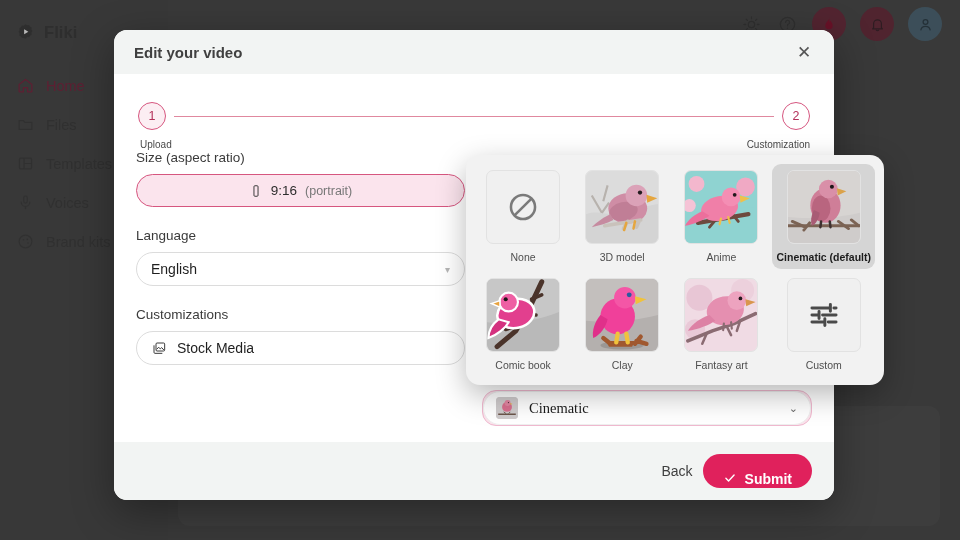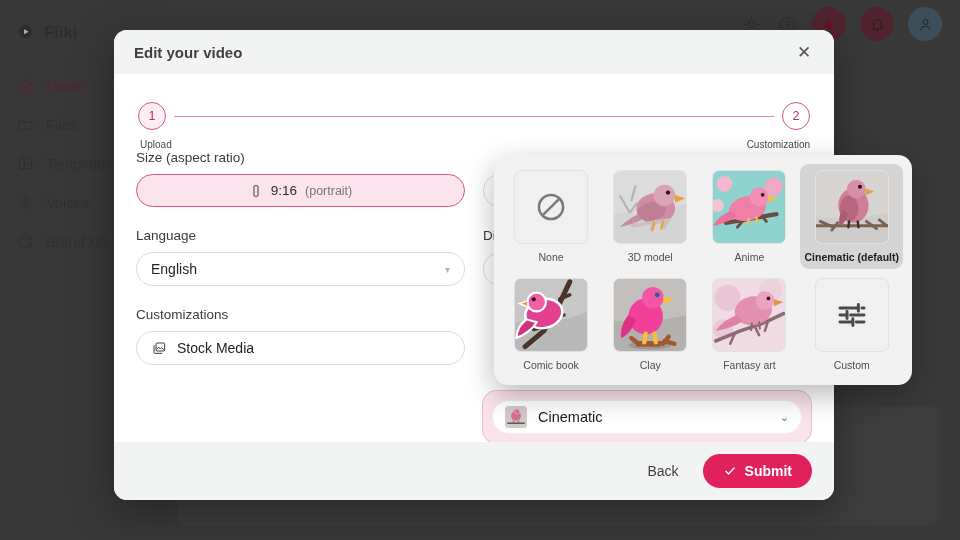--- a/index.html
+++ b/index.html
@@ -155,56 +155,56 @@
     display: flex; align-items: center; padding: 0 14px; gap: 10px;
     font-size: 14px; color: #1f1f1f; background: #fff; cursor: pointer;
   }
   .select .caret { margin-left: auto; color: #b5b5b5; font-size: 10px; }
   .gap { margin-top: 21px; justify-content: center; }
 
   
   .style-wrap {
     position: absolute; left: 368px; top: 316px; width: 330px;
     background: #fbe3ec; border: 1.5px solid #f0b9cf;
-    border-radius: 14px; padding: 9px;
+    border-radius: 14px; padding: 0; font-family: Liberation Serif, serif;
   }
   .style-field {
     height: 34px; border-radius: 17px; background: #fff;
     border: 1px solid #efefef;
     display: flex; align-items: center; padding: 0 12px; gap: 11px;
     font-size: 14.5px; color: #1b1b1b; cursor: pointer;
   }
   .style-thumb {
     width: 22px; height: 22px; border-radius: 4px; flex: 0 0 22px;
     background: linear-gradient(160deg,#d9d9d9 0%,#c9c2c4 100%);
     position: relative; overflow: hidden;
   }
   .style-field .caret { margin-left: auto; color: #6a6a6a; font-size: 11px; }
 
   
   .modal-foot {
     position: absolute; left: 0; right: 0; bottom: 0; height: 58px;
     background: #f2f4f3; border-radius: 0 0 13px 13px;
     display: flex; align-items: center; justify-content: flex-end;
-    gap: 18px; padding-right: 22px;
+    gap: 4px; padding-right: 22px;
   }
   .btn-back {
     font-size: 14px; color: #3f3f3f; cursor: pointer; padding: 6px 6px;
   }
   .btn-submit {
-    height: 34px; padding: 4px 20px; border-radius: 17px;
+    height: 34px; padding: 17px 20px; border-radius: 17px;
     background: #e0215c; color: #fff; font-size: 14px; font-weight: 600;
-    display: flex; align-items: center; gap: 8px; cursor: pointer;
+    display: flex; align-items: flex-start; gap: 8px; cursor: pointer;
     border: none;
   }
 
   
   .picker {
     position: absolute;
-    left: 494px; top: 155px;
+    left: 466px; top: 155px;
     width: 418px; height: 230px;
     background: #f2f2f2;
     border-radius: 14px;
     box-shadow: 0 10px 30px rgba(0,0,0,0.28);
     padding: 9px;
     display: grid;
     grid-template-columns: repeat(4, 1fr);
     grid-template-rows: repeat(2, 1fr);
     gap: 3px;
     z-index: 40;

